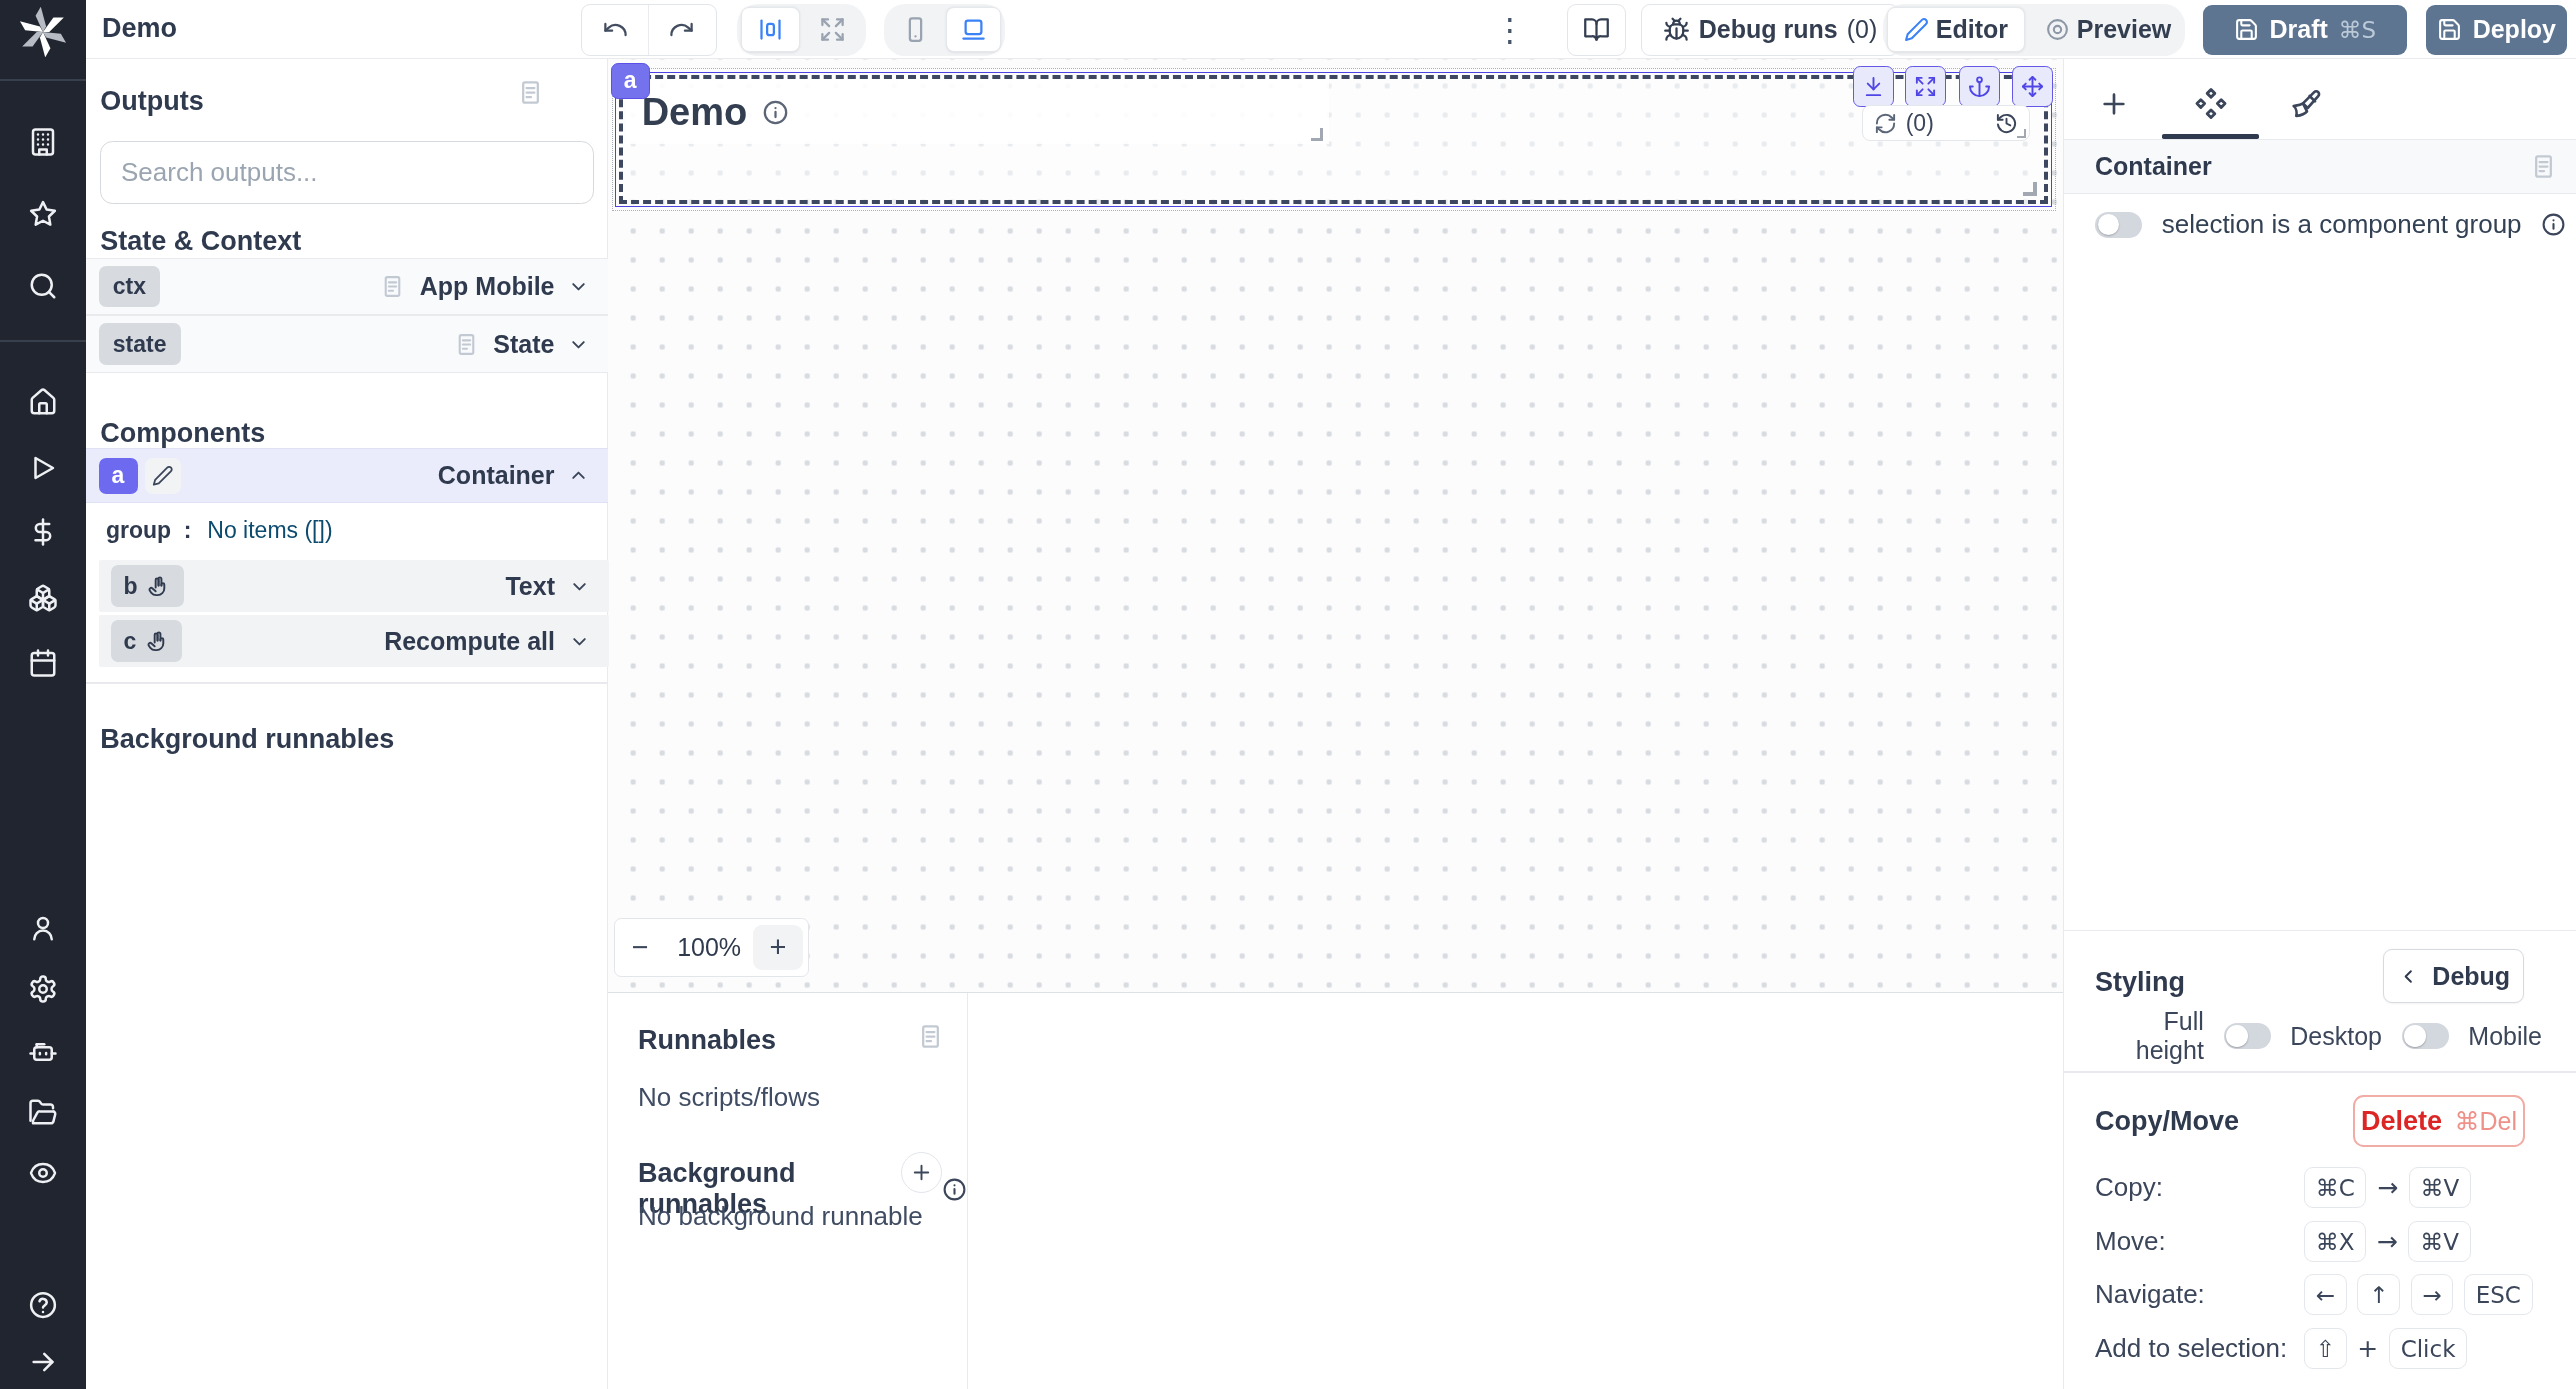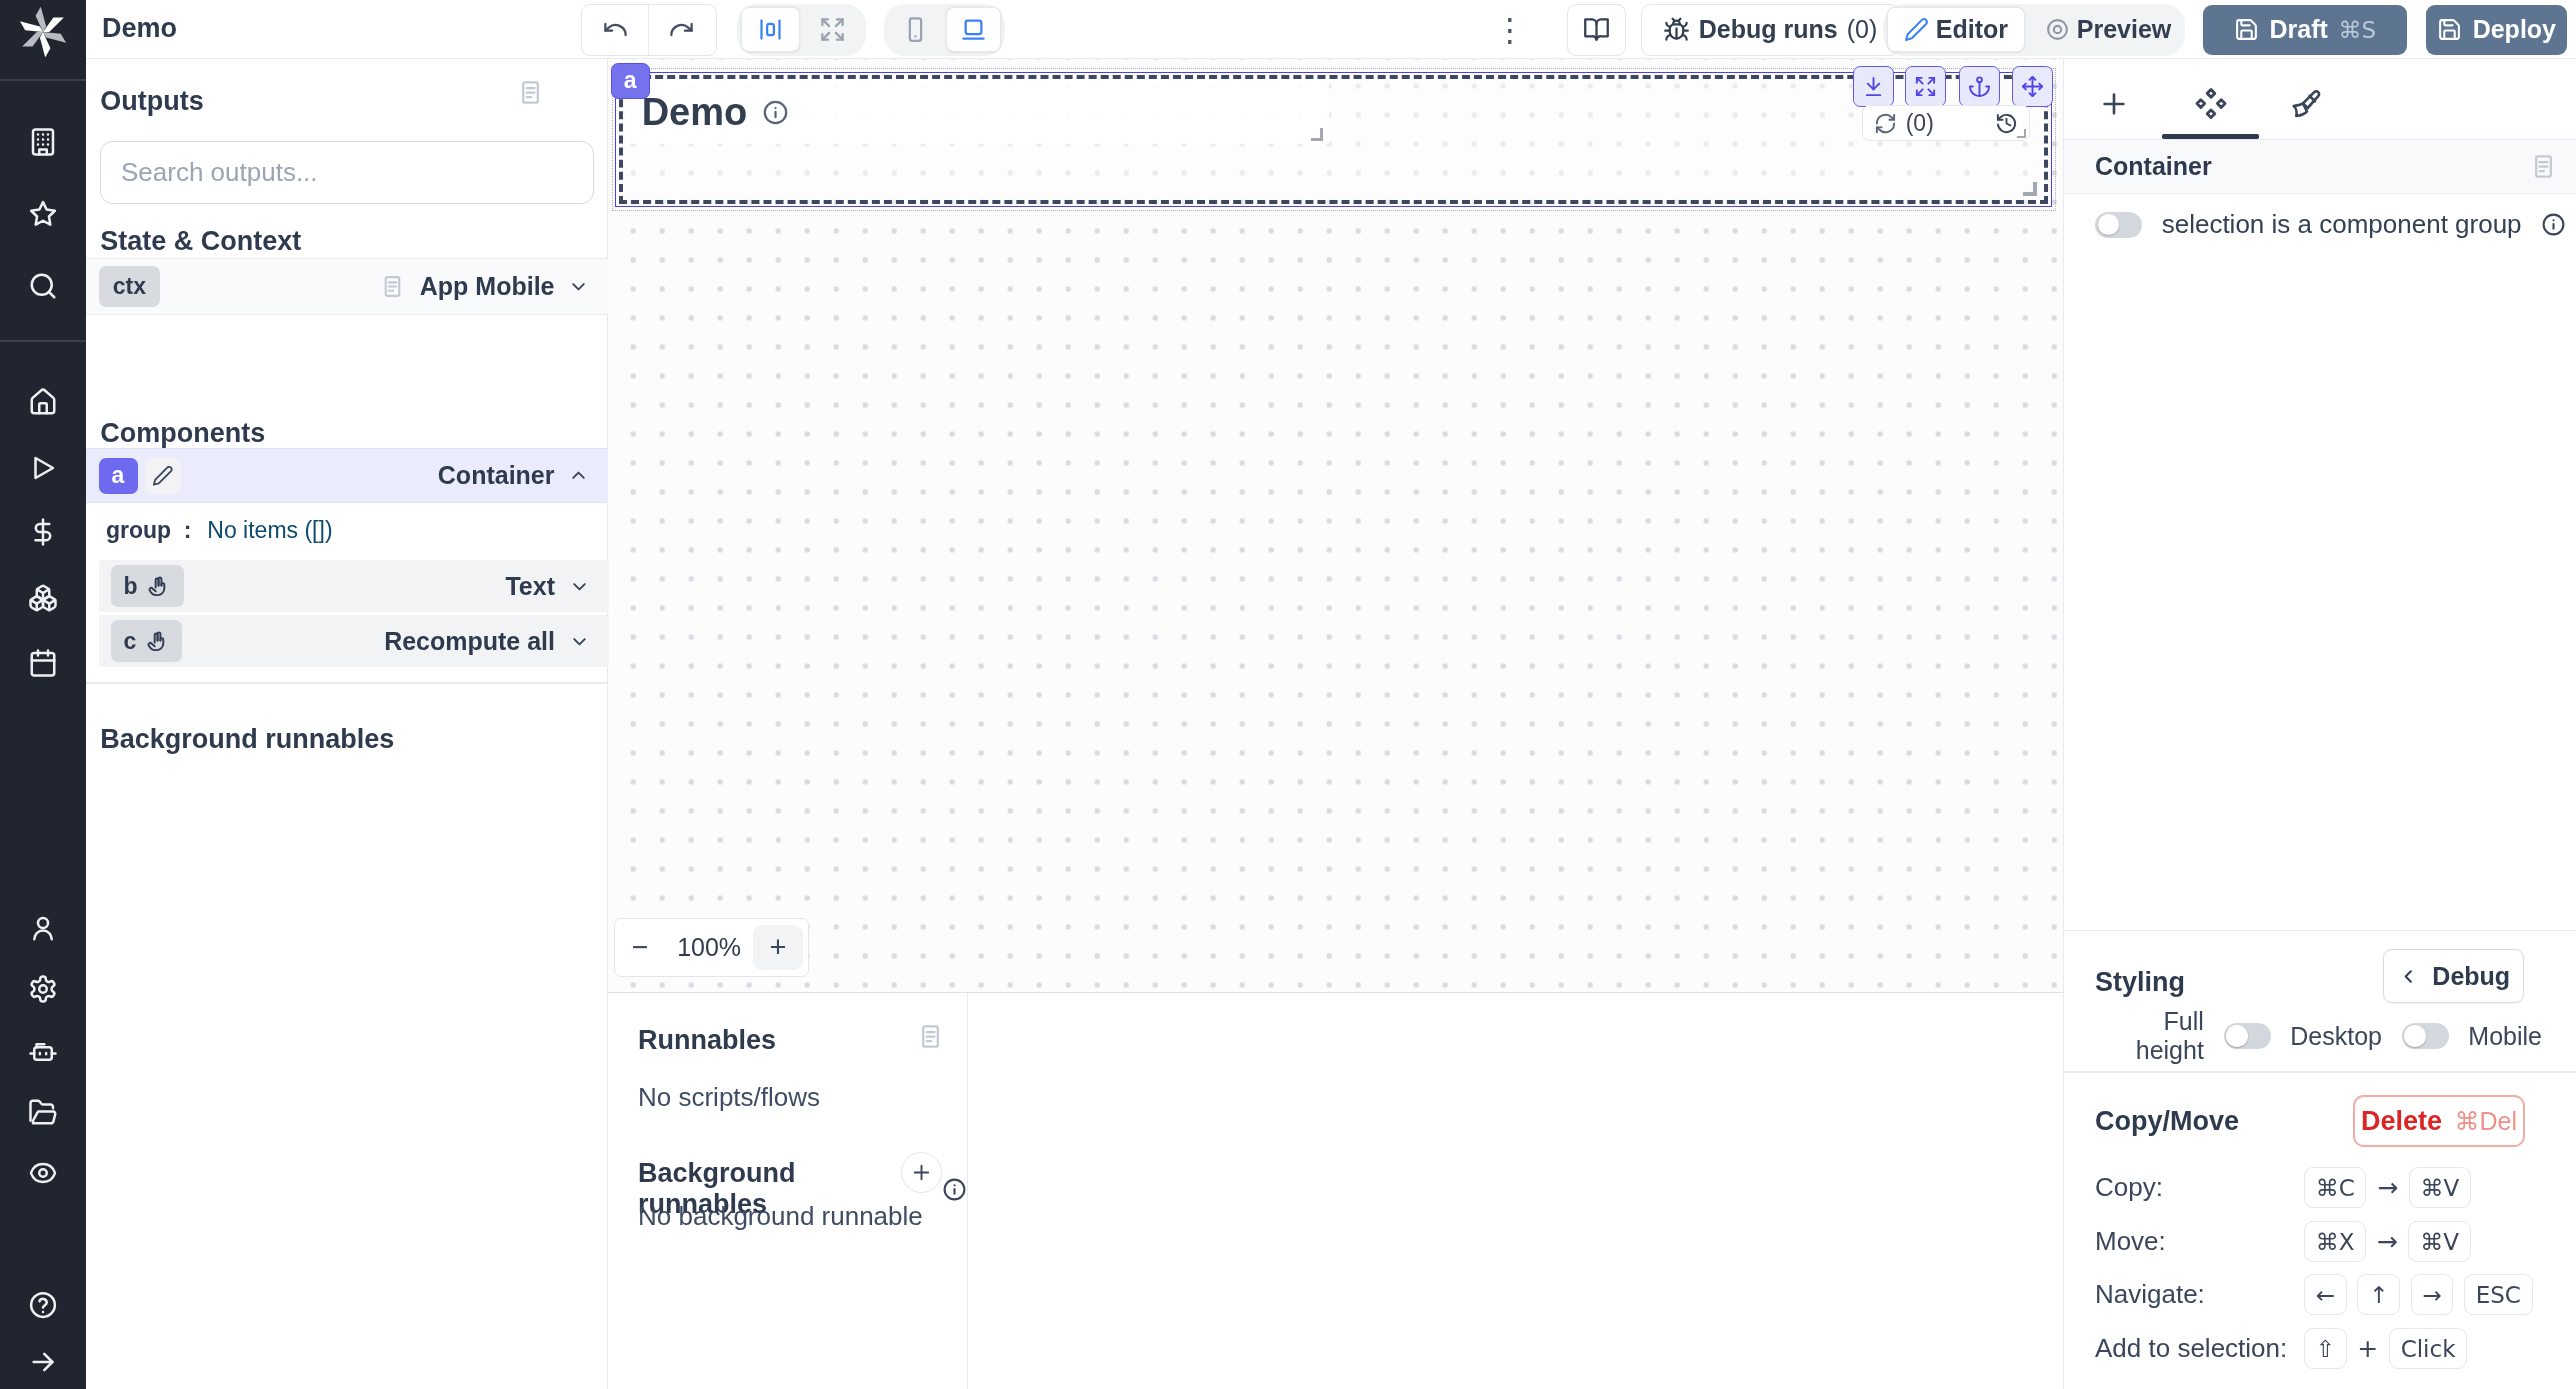--- a/index.html
+++ b/index.html
@@ -500,20 +500,35 @@
             <use href="#i-doc"></use>
           </svg>
         </span>
       <span class="type-label" style="margin-left:14.3px">App Mobile</span>
       <span class="chev">
           <svg class="ic" width="23" height="23" viewBox="0 0 26 26">
             <use href="#i-chevdown"></use>
           </svg>
         </span>
     </div>
+    <div class="lp-row" style="top:256px;height:58px">
+      <span class="badge-gray">state</span>
+      <span style="flex:1"></span>
+      <span class="docic">
+          <svg class="ic" width="25" height="25" viewBox="0 0 28 28">
+            <use href="#i-doc"></use>
+          </svg>
+        </span>
+      <span class="type-label" style="margin-left:14.3px">State</span>
+      <span class="chev">
+          <svg class="ic" width="23" height="23" viewBox="0 0 26 26">
+            <use href="#i-chevdown"></use>
+          </svg>
+        </span>
+    </div>
 
     <div class="abs h1" style="left:14.3px;top:359px">Components</div>
 
     <div class="lp-row" style="top:389px;height:55px;background:#eaecfb;border-color:#dfe2f4">
       <span style="background:#6e6af0;color:#fff;font-weight:bold;font-size:23px;border-radius:7.2px;width:39px;height:36px;display:flex;align-items:center;justify-content:center">a</span>
       <span style="background:#f1f3f5;border-radius:7.2px;width:36px;height:36px;display:flex;align-items:center;justify-content:center;margin-left:7.2px;color:#3b465a">
           <svg class="ic" width="21.5" height="21.5" viewBox="0 0 24 24">
             <use href="#i-pencil"></use>
           </svg>
         </span>

